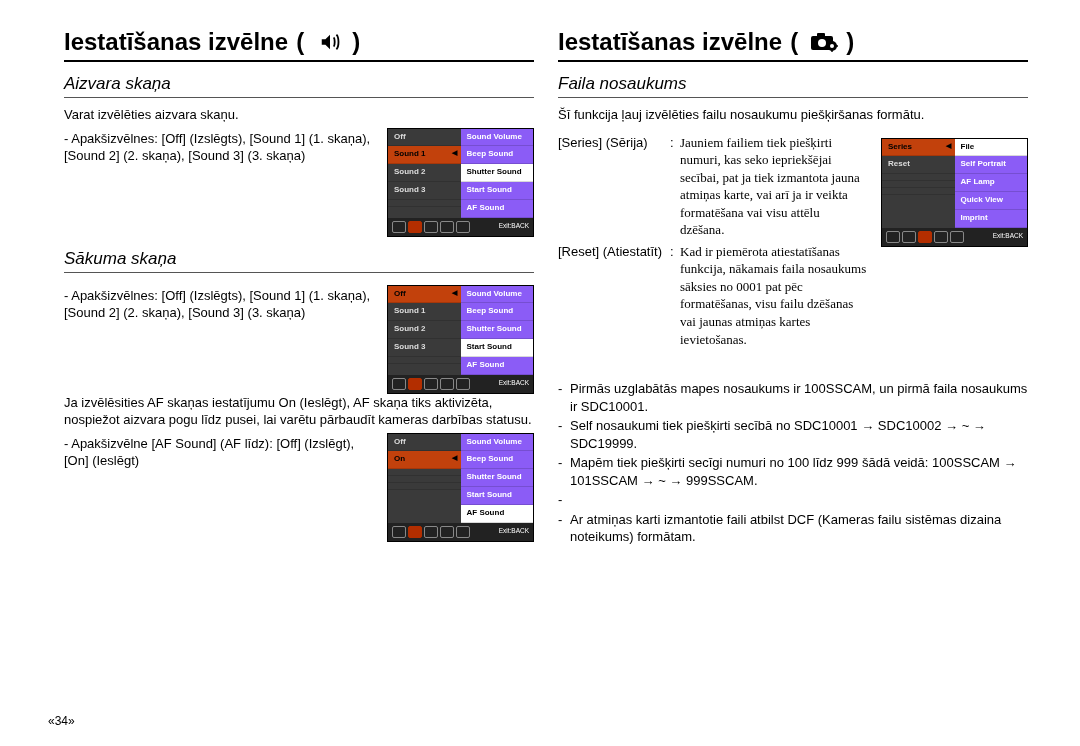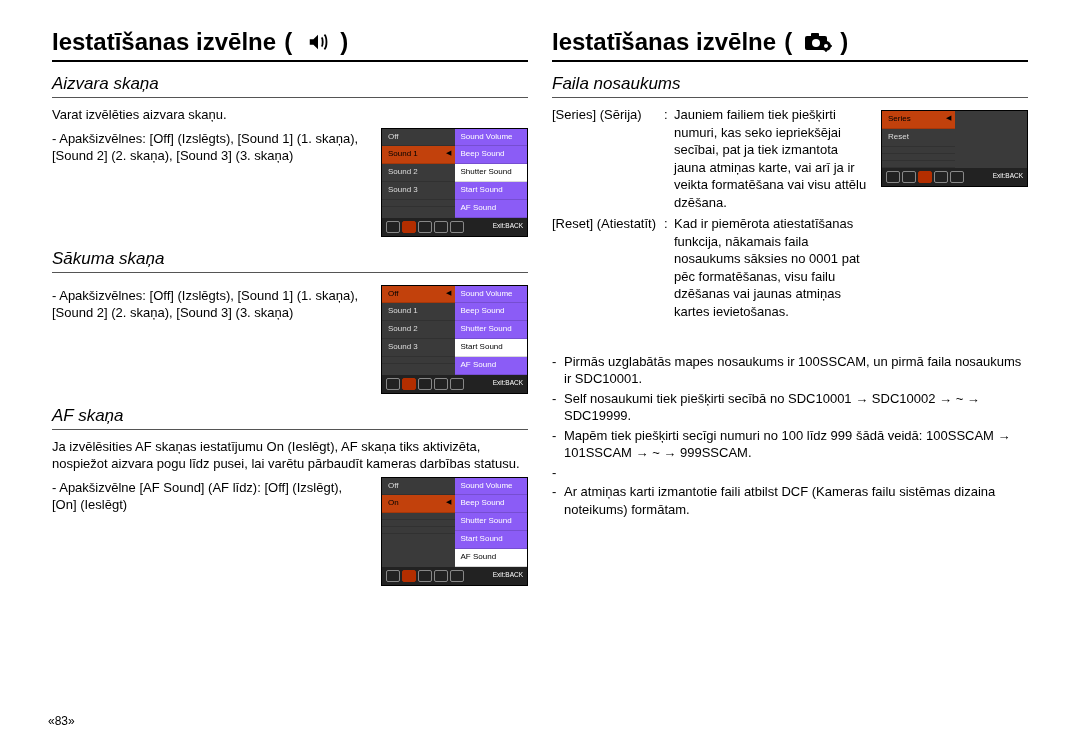--- a/index.html
+++ b/index.html
@@ -8,21 +8,22 @@
     background: #fff;
     width: 1080px;
     height: 746px;
     font-family: Arial, Helvetica, sans-serif;
     color: #000;
     box-sizing: border-box;
     position: relative;
   }
   .page {
     display: flex;
-    padding: 28px 40px 0 40px;
+    padding: 28px 40px 0 21px;
+    margin-left: 31px;
   }
   .col {
     width: 50%;
     padding: 0 12px;
     box-sizing: border-box;
   }
   .title {
     font-size: 24px;
     font-weight: bold;
     display: flex;
@@ -77,20 +78,21 @@
   }
   .menu .left-opts, .menu .right-opts {
     width: 50%;
   }
   .menu .opt {
     padding: 3px 6px;
     border-bottom: 1px solid rgba(0,0,0,0.15);
     white-space: nowrap;
     overflow: hidden;
     position: relative;
+    font-weight: bold;
   }
   .menu .right-opts .opt {
     background: #8b5cf6;
     color: #fff;
   }
   .menu .right-opts .opt.hl {
     background: #fff;
     color: #000;
   }
   .menu .left-opts .opt.sel {
@@ -137,20 +139,21 @@
   .defRow .term {
     width: 112px;
     flex-shrink: 0;
   }
   .defRow .sep {
     width: 10px;
     flex-shrink: 0;
   }
   .defRow .desc {
     flex: 1;
+    font-family: Liberation Serif, serif;
   }
 
   .bullets {
     font-size: 13px;
     line-height: 1.35;
     margin-top: 28px;
   }
   .bullets .b {
     display: flex;
     margin-bottom: 2px;
@@ -245,21 +248,20 @@
               <span class="ficon active"></span>
               <span class="ficon"></span>
               <span class="ficon"></span>
               <span class="ficon"></span>
               <span class="exit">Exit:BACK</span>
             </div>
           </div>
       </div>
     </div>
 
-    <div class="subHeading">AF skaņa</div>
     <div class="sectionBody">
       <div>Ja izvēlēsities AF skaņas iestatījumu On (Ieslēgt), AF skaņa tiks aktivizēta, nospiežot aizvara pogu līdz pusei, lai varētu pārbaudīt kameras darbības statusu.</div>
       <div class="rowFlex">
         <div class="textBlock" style="margin-top:6px;">- Apakšizvēlne [AF Sound] (AF līdz): [Off] (Izslēgt), [On] (Ieslēgt)</div>
         <div class="menu" id="menu-l3">
             <div class="opts">
               <div class="left-opts">
                 <div class="opt">Off</div>
                 <div class="opt sel">On<span class="chev">◀</span></div>
                 <div class="opt"></div>
@@ -304,20 +306,21 @@
             <line x1="16" y1="14" x2="18" y2="14"></line>
             <line x1="26" y1="14" x2="28" y2="14"></line>
           </g>
         </svg>
       </span>
       <span class="paren">)</span>
     </div>
 
     <div class="subHeading">Faila nosaukums</div>
     <div class="sectionBody">
+      <div style="margin-bottom:10px;">Šī funkcija ļauj izvēlēties failu nosaukumu piešķiršanas formātu.</div>
       <div class="rowFlex">
         <div class="textBlock">
           <div class="defList" id="defs">
               <div class="defRow">
                 <div class="term">[Series] (Sērija)</div>
                 <div class="sep">:</div>
                 <div class="desc">Jauniem failiem tiek piešķirti numuri, kas seko iepriekšējai secībai, pat ja tiek izmantota jauna atmiņas karte, vai arī ja ir veikta formatēšana vai visu attēlu dzēšana.</div>
               </div>
               <div class="defRow">
                 <div class="term">[Reset] (Atiestatīt)</div>
@@ -328,20 +331,27 @@
         </div>
         <div class="menu" id="menu-r1">
             <div class="opts">
               <div class="left-opts">
                 <div class="opt sel">Series<span class="chev">◀</span></div>
                 <div class="opt">Reset</div>
                 <div class="opt"></div>
                 <div class="opt"></div>
                 <div class="opt"></div>
               </div>
+              <div class="right-opts">
+                <div class="opt hl">File</div>
+                <div class="opt">Self Portrait</div>
+                <div class="opt">AF Lamp</div>
+                <div class="opt">Quick View</div>
+                <div class="opt">Imprint</div>
+              </div>
             </div>
             <div class="footer">
               <span class="ficon"></span>
               <span class="ficon"></span>
               <span class="ficon active"></span>
               <span class="ficon"></span>
               <span class="ficon"></span>
               <span class="exit">Exit:BACK</span>
             </div>
           </div>
@@ -365,13 +375,13 @@
           </div>
           <div class="b">
             <div class="dash">- </div>
             <div>Ar atmiņas karti izmantotie faili atbilst DCF (Kameras failu sistēmas dizaina noteikums) formātam.</div>
           </div>
         </div>
     </div>
   </div>
 </div>
 
-<div class="pageNum">«83»</div>
+<div class="pageNum">«34»</div>
 
 </body></html>

